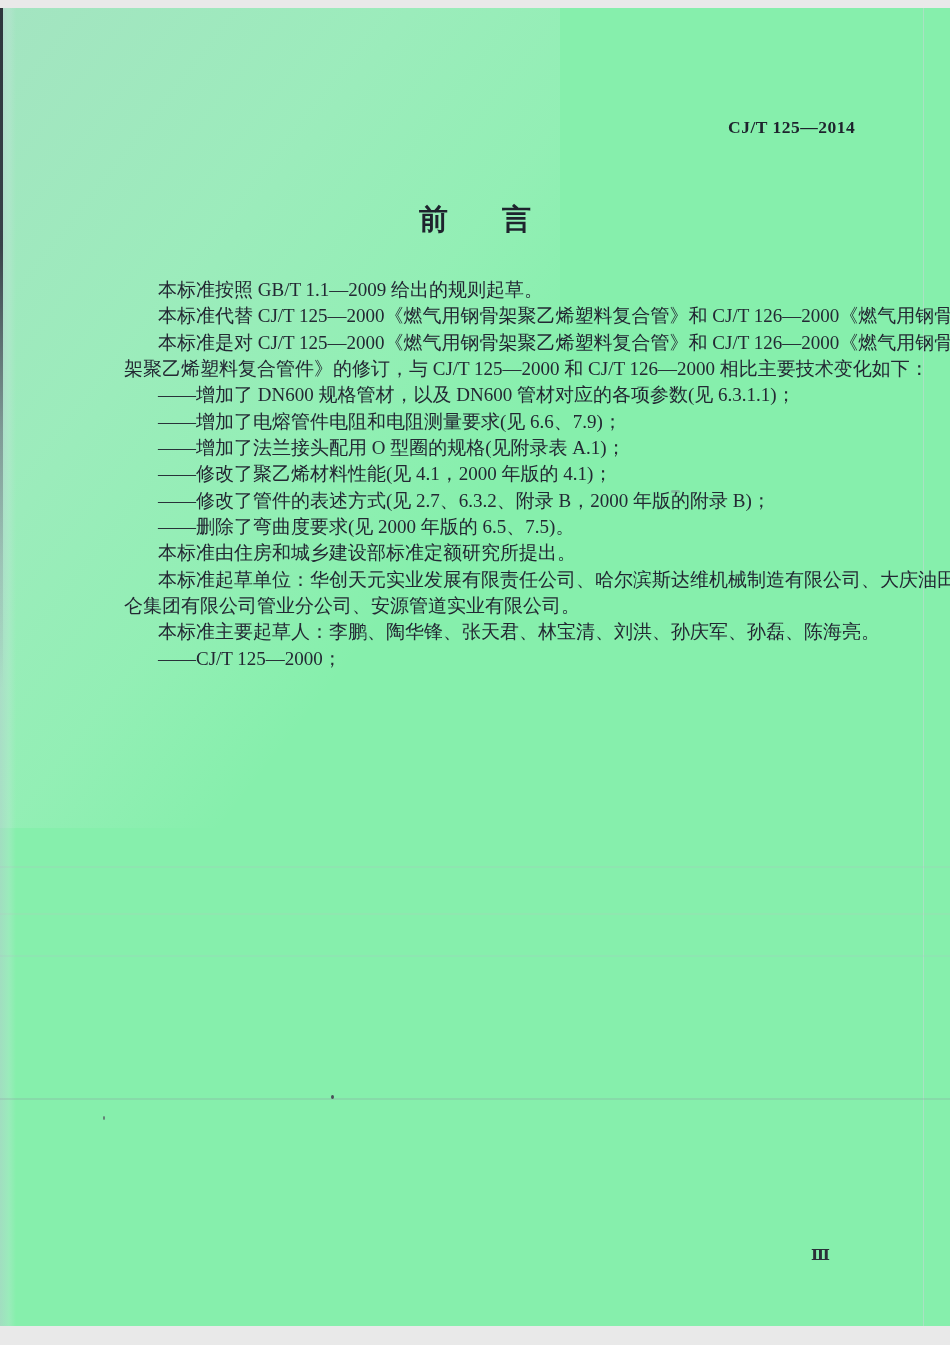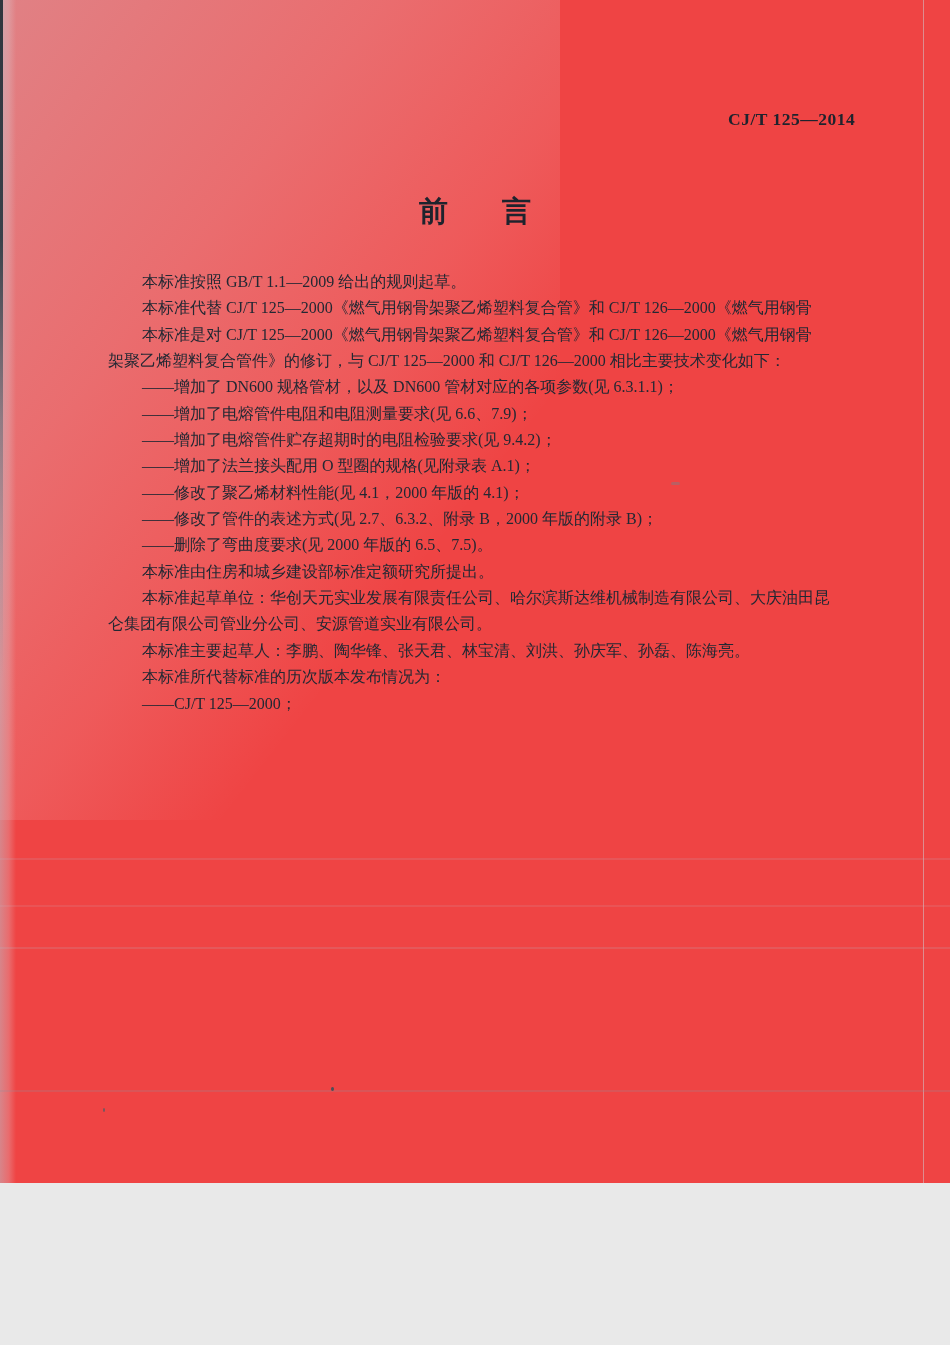--- a/index.html
+++ b/index.html
@@ -1,20 +1,20 @@
 <!DOCTYPE html>
 <html><head>
 <meta charset="utf-8">
 <style>
   html,body{margin:0;padding:0;background:#e9e9e9;}
   .page{
     position:relative;
-    width:950px;height:1183px;
-    margin:0 auto;
-    background:#ef4444;
+    width:950px;height:1318px;
+    margin:8px auto;
+    background:#86efac;
     overflow:hidden;
     font-family:"Liberation Serif","DejaVu Serif",serif;
     color:#232833;
   }
   
   .corner-shade{
     position:absolute;left:0;top:0;width:560px;height:820px;
     background:linear-gradient(128deg,
       rgba(204,213,222,.42) 0%,
       rgba(219,226,233,.26) 32%,
@@ -52,22 +52,22 @@
     position:absolute;left:728px;top:109px;
     font-size:17.5px;font-weight:bold;letter-spacing:.5px;
     color:#1e232d;white-space:nowrap;
   }
   .doc-title{
     position:absolute;left:0;top:192px;width:950px;
     display:flex;justify-content:center;gap:54px;
     font-size:29px;font-weight:bold;color:#1e232d;
   }
   .lines{
-    position:absolute;left:108px;top:269px;width:740px;
-    font-size:16px;line-height:26.35px;
+    position:absolute;left:124px;top:269px;width:740px;
+    font-size:19px;line-height:26.35px;
   }
   .line{white-space:nowrap;}
   .line.indent{padding-left:34px;}
   .page-num{
     position:absolute;left:811px;top:1237px;
     font-size:15.5px;font-weight:bold;color:#2a2f38;
   }
 </style>
 </head>
 <body>
@@ -95,28 +95,26 @@
     <span>言</span>
   </div>
 
   <div class="lines">
       <div class="line indent">本标准按照 GB/T 1.1—2009 给出的规则起草。</div>
       <div class="line indent">本标准代替 CJ/T 125—2000《燃气用钢骨架聚乙烯塑料复合管》和 CJ/T 126—2000《燃气用钢骨</div>
       <div class="line indent">本标准是对 CJ/T 125—2000《燃气用钢骨架聚乙烯塑料复合管》和 CJ/T 126—2000《燃气用钢骨</div>
       <div class="line">架聚乙烯塑料复合管件》的修订，与 CJ/T 125—2000 和 CJ/T 126—2000 相比主要技术变化如下：</div>
       <div class="line indent">——增加了 DN600 规格管材，以及 DN600 管材对应的各项参数(见 6.3.1.1)；</div>
       <div class="line indent">——增加了电熔管件电阻和电阻测量要求(见 6.6、7.9)；</div>
-      <div class="line indent">——增加了电熔管件贮存超期时的电阻检验要求(见 9.4.2)；</div>
       <div class="line indent">——增加了法兰接头配用 O 型圈的规格(见附录表 A.1)；</div>
       <div class="line indent">——修改了聚乙烯材料性能(见 4.1，2000 年版的 4.1)；</div>
       <div class="line indent">——修改了管件的表述方式(见 2.7、6.3.2、附录 B，2000 年版的附录 B)；</div>
       <div class="line indent">——删除了弯曲度要求(见 2000 年版的 6.5、7.5)。</div>
       <div class="line indent">本标准由住房和城乡建设部标准定额研究所提出。</div>
       <div class="line indent">本标准起草单位：华创天元实业发展有限责任公司、哈尔滨斯达维机械制造有限公司、大庆油田昆</div>
       <div class="line">仑集团有限公司管业分公司、安源管道实业有限公司。</div>
       <div class="line indent">本标准主要起草人：李鹏、陶华锋、张天君、林宝清、刘洪、孙庆军、孙磊、陈海亮。</div>
-      <div class="line indent">本标准所代替标准的历次版本发布情况为：</div>
       <div class="line indent">——CJ/T 125—2000；</div>
     </div>
 
   <div class="page-num">Ⅲ</div>
 
 </div>
 
 </body></html>

